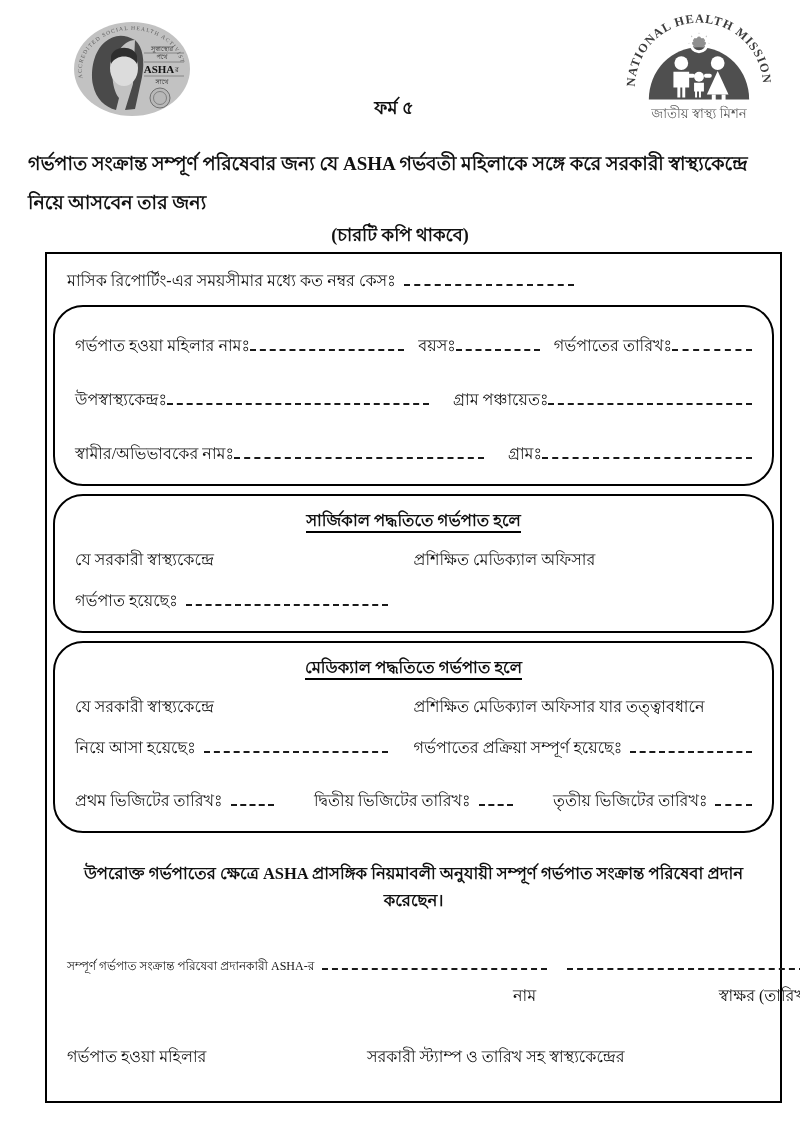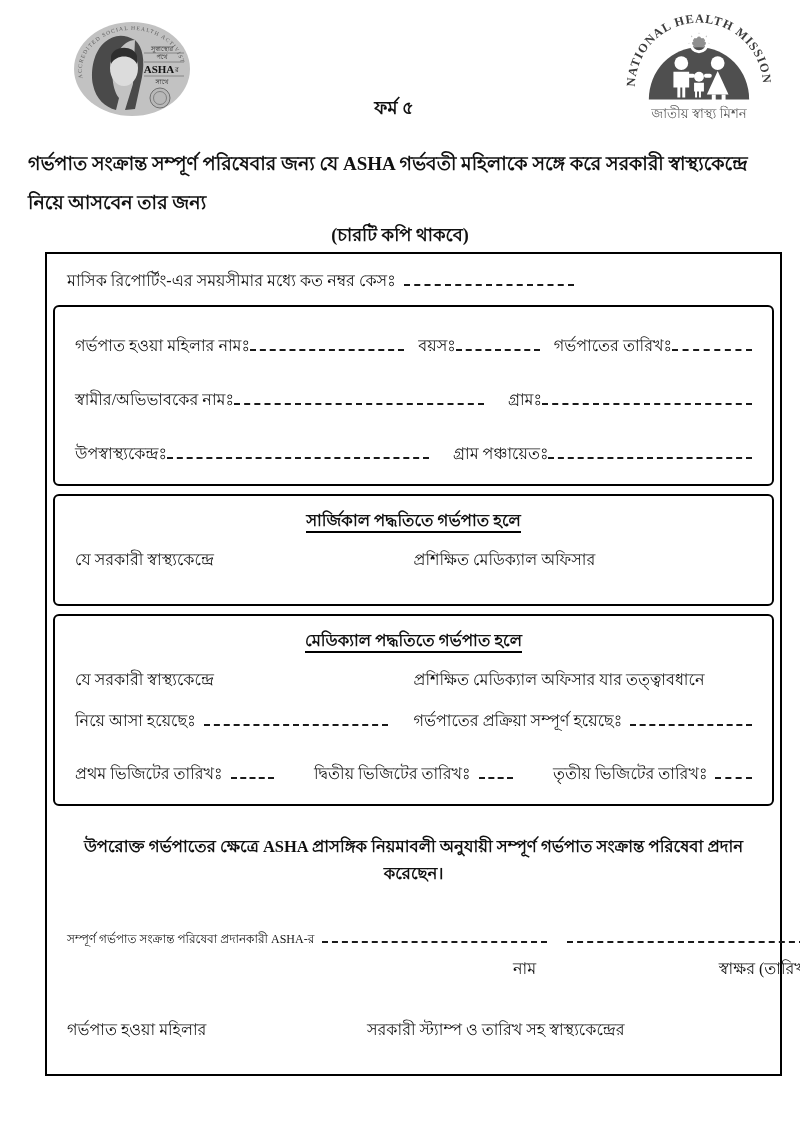--- a/index.html
+++ b/index.html
@@ -19,21 +19,21 @@
   
   .title{margin:6px 28px 0;text-align:left;font-weight:bold;font-size:19px;line-height:39px;}
   .copies{margin:0 0 4px;text-align:center;font-weight:bold;font-size:18px;line-height:26px;}
   
   .outer-box{margin:0 18px 0 45px;border:2px solid #000;padding:6px 6px 14px;box-sizing:border-box;}
   .case-line{display:flex;align-items:baseline;font-size:16px;padding:8px 14px 2px;}
   .case-line .blank{width:170px;margin-left:8px;}
   .blank{display:inline-block;height:0.95em;border-bottom:2px dashed #1a1a1a;}
   .grow{flex:1 1 auto;}
   
-  .rbox{border:2px solid #000;border-radius:6px;margin-top:8px;padding:10px 20px 16px;font-size:16px;}
+  .rbox{border:2px solid #000;border-radius:30px;margin-top:8px;padding:10px 20px 16px;font-size:16px;}
   .p-row{display:flex;align-items:baseline;margin-top:27px;}
   .p-row:first-child{margin-top:16px;}
   .p-row .lbl{white-space:nowrap;}
   .p-row .gap{width:14px;flex:none;}
   .box-title{text-align:center;font-weight:bold;font-size:16.5px;margin:2px 0 8px;}
   .box-title span{border-bottom:2px solid #000;padding-bottom:1px;}
   .two-col{display:flex;}
   .col-l{width:50%;padding-right:26px;box-sizing:border-box;}
   .col-r{width:50%;box-sizing:border-box;}
   .lbl-line{margin:4px 0 14px;}
@@ -155,42 +155,46 @@
         <span class="lbl">গর্ভপাত হওয়া মহিলার নামঃ</span>
         <span class="blank grow"></span>
         <span class="gap"></span>
         <span class="lbl">বয়সঃ</span>
         <span class="blank" style="width:84px"></span>
         <span class="gap"></span>
         <span class="lbl">গর্ভপাতের তারিখঃ</span>
         <span class="blank" style="width:80px"></span>
       </div>
       <div class="p-row">
+        <span class="lbl">উপস্বাস্থ্যকেন্দ্রঃ</span>
+        <span class="blank" style="width:262px"></span>
+        <span class="gap" style="width:24px"></span>
+        <span class="lbl">গ্রাম পঞ্চায়েতঃ</span>
+        <span class="blank grow"></span>
+      </div>
+      <div class="p-row">
         <span class="lbl">স্বামীর/অভিভাবকের নামঃ</span>
         <span class="blank" style="width:250px"></span>
         <span class="gap" style="width:24px"></span>
         <span class="lbl">গ্রামঃ</span>
         <span class="blank grow"></span>
       </div>
-      <div class="p-row">
-        <span class="lbl">উপস্বাস্থ্যকেন্দ্রঃ</span>
-        <span class="blank" style="width:262px"></span>
-        <span class="gap" style="width:24px"></span>
-        <span class="lbl">গ্রাম পঞ্চায়েতঃ</span>
-        <span class="blank grow"></span>
-      </div>
     </div>
 
     <div class="rbox">
       <div class="box-title">
         <span>সার্জিকাল পদ্ধতিতে গর্ভপাত হলে</span>
       </div>
       <div class="two-col">
         <div class="col-l">
           <div class="lbl-line">যে সরকারী স্বাস্থ্যকেন্দ্রে</div>
+          <div class="fill-line">
+            <span class="lbl">গর্ভপাত হয়েছেঃ</span>
+            <span class="blank grow"></span>
+          </div>
         </div>
         <div class="col-r">
           <div class="lbl-line">প্রশিক্ষিত মেডিক্যাল অফিসার</div>
         </div>
       </div>
     </div>
 
     <div class="rbox">
       <div class="box-title">
         <span>মেডিক্যাল পদ্ধতিতে গর্ভপাত হলে</span>

